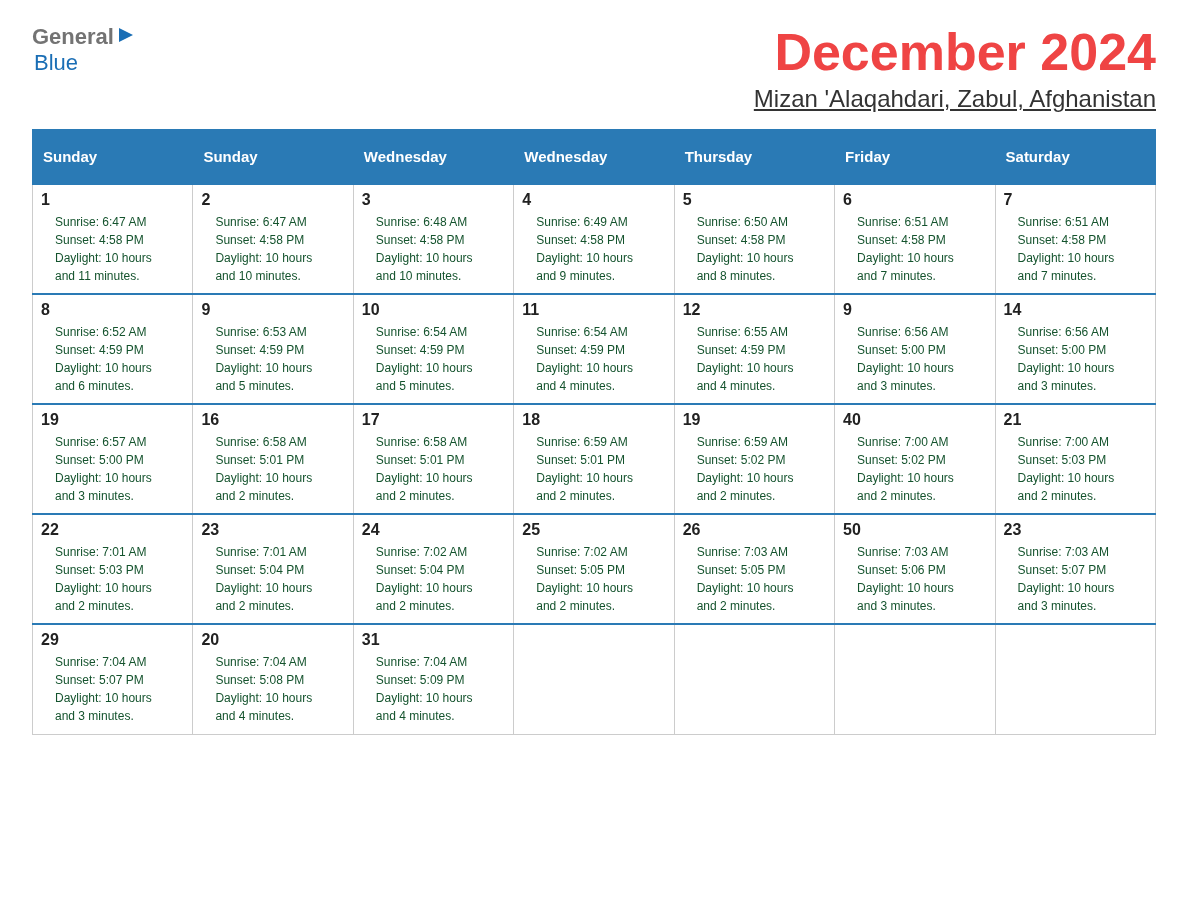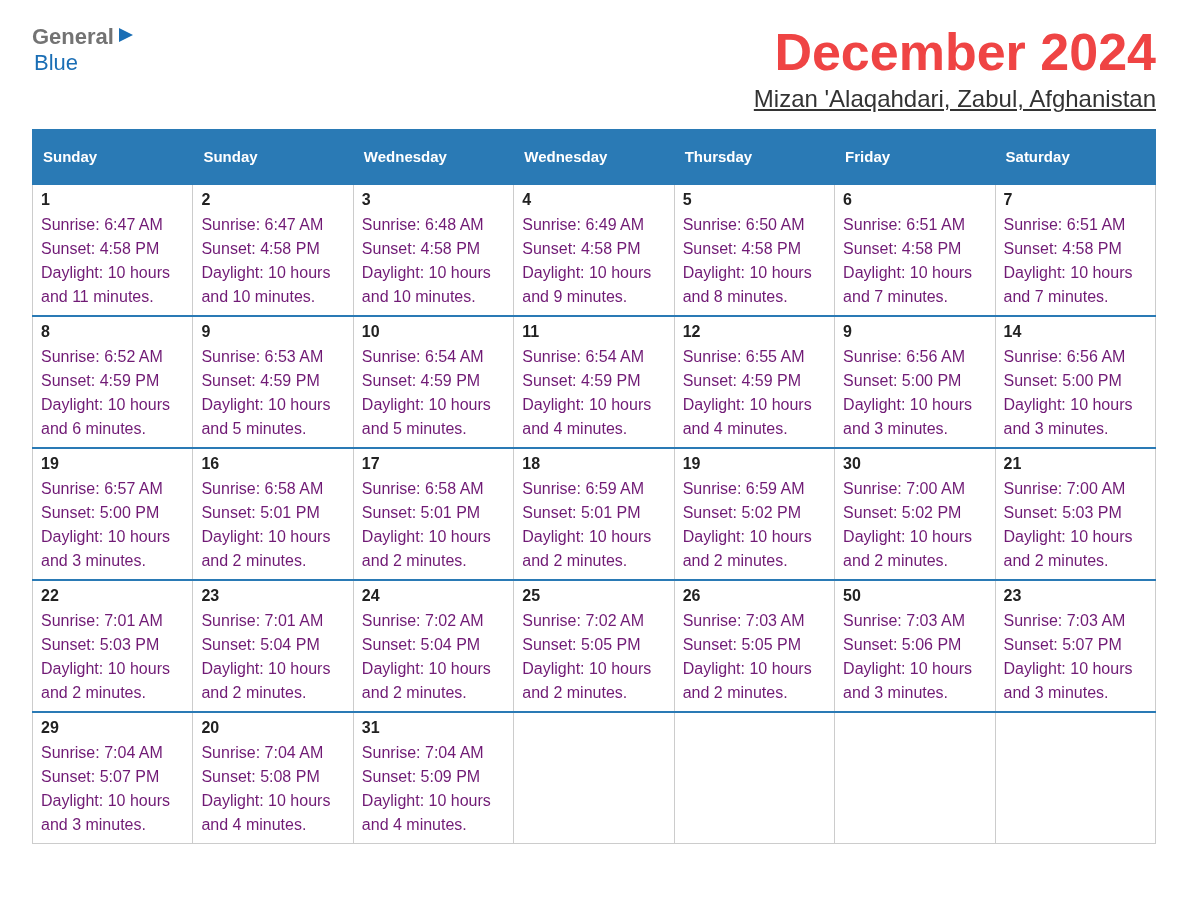--- a/index.html
+++ b/index.html
@@ -65,23 +65,24 @@
       height: 110px;
     }
     .day-number {
       font-size: 16px;
       font-weight: bold;
       color: #222;
       display: block;
       margin-bottom: 4px;
     }
     .day-info {
-      font-size: 16px;
-      color: #701a75;
+      font-size: 12px;
+      color: #14532d;
       line-height: 1.5;
+      margin-left: 14px;
     }
     .empty-cell {
       border-top: 2px solid #2a7ab5;
       background: #fff;
     }
   </style>
 </head>
 <body>
 
 <div class="header">
@@ -287,21 +288,21 @@
         <td>
         <span class="day-number">19</span>
         <div class="day-info">
           Sunrise: 6:59 AM<br>
           Sunset: 5:02 PM<br>
           Daylight: 10 hours<br>
           and 2 minutes.
         </div>
       </td>
         <td>
-        <span class="day-number">30</span>
+        <span class="day-number">40</span>
         <div class="day-info">
           Sunrise: 7:00 AM<br>
           Sunset: 5:02 PM<br>
           Daylight: 10 hours<br>
           and 2 minutes.
         </div>
       </td>
         <td>
         <span class="day-number">21</span>
         <div class="day-info">

